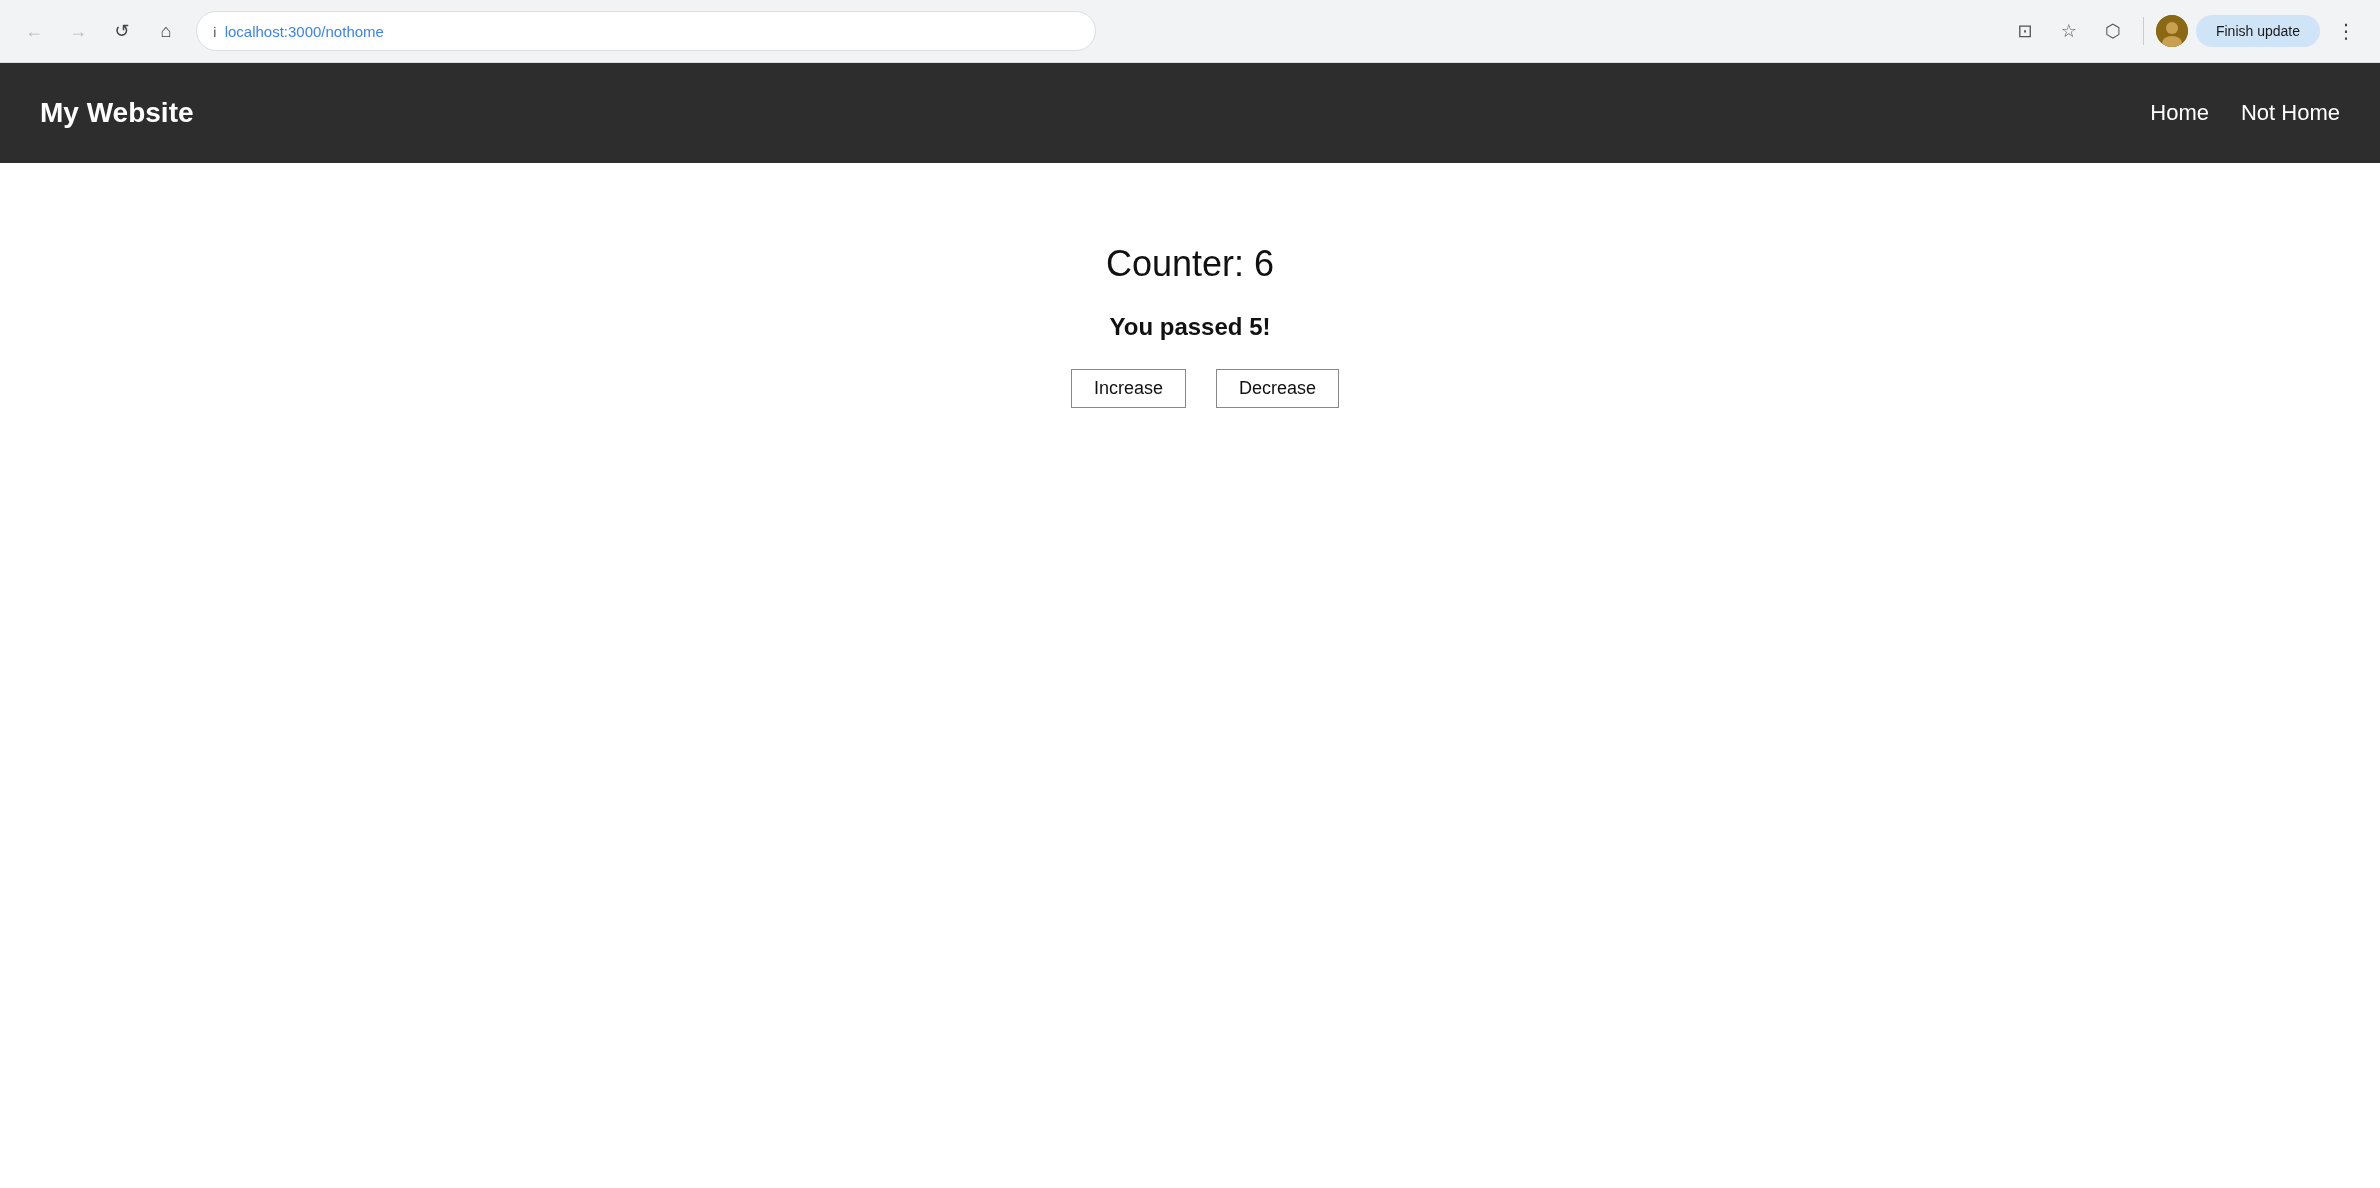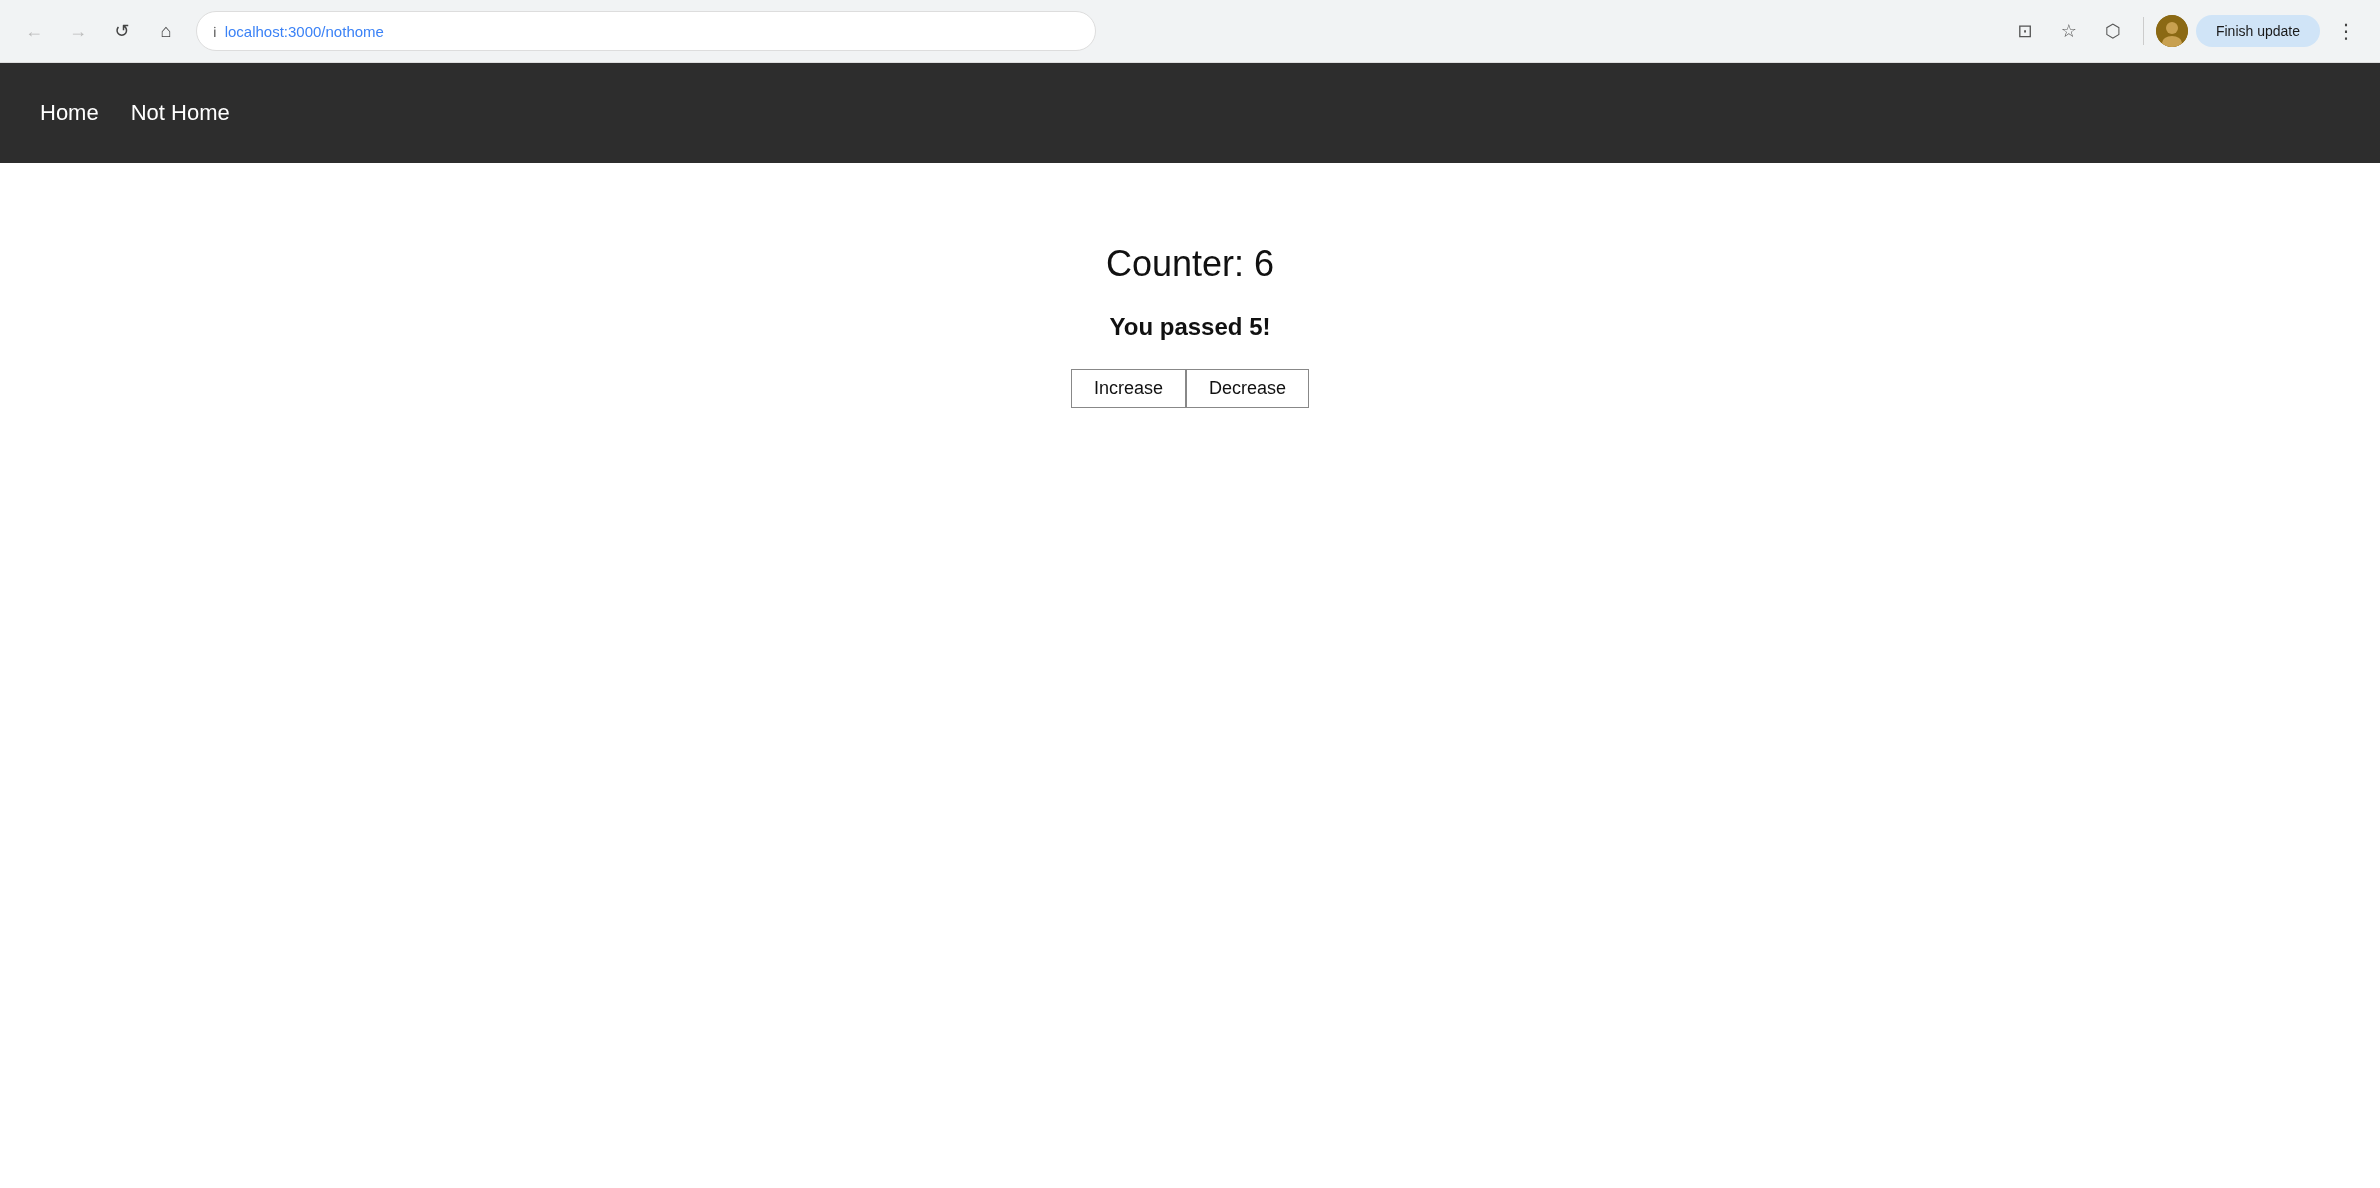--- a/index.html
+++ b/index.html
@@ -201,20 +201,21 @@
       gap: 0;
     }
 
     .counter-btn {
       padding: 8px 22px;
       font-size: 18px;
       border: 1px solid #888;
       background: #fff;
       cursor: pointer;
       color: #111;
+      margin-left: 30px;
     }
   </style>
 </head>
 <body>
 
 <div class="browser-chrome">
   <div class="nav-buttons">
     <button class="nav-btn disabled">
       <span>←</span>
     </button>
@@ -253,20 +254,21 @@
       </svg>
     </div>
     <button class="finish-update-btn">Finish update</button>
     <button class="menu-dots-btn">
       <span>⋮</span>
     </button>
   </div>
 </div>
 
 <nav class="site-nav">
+  <span class="site-title">My Website</span>
   <div class="site-nav-links">
     <a class="site-nav-link" href="#">Home</a>
     <a class="site-nav-link" href="#">Not Home</a>
   </div>
 </nav>
 
 <main class="main-content">
   <p class="counter-display">Counter: 6</p>
   <p class="passed-text">You passed 5!</p>
   <div class="button-row">

